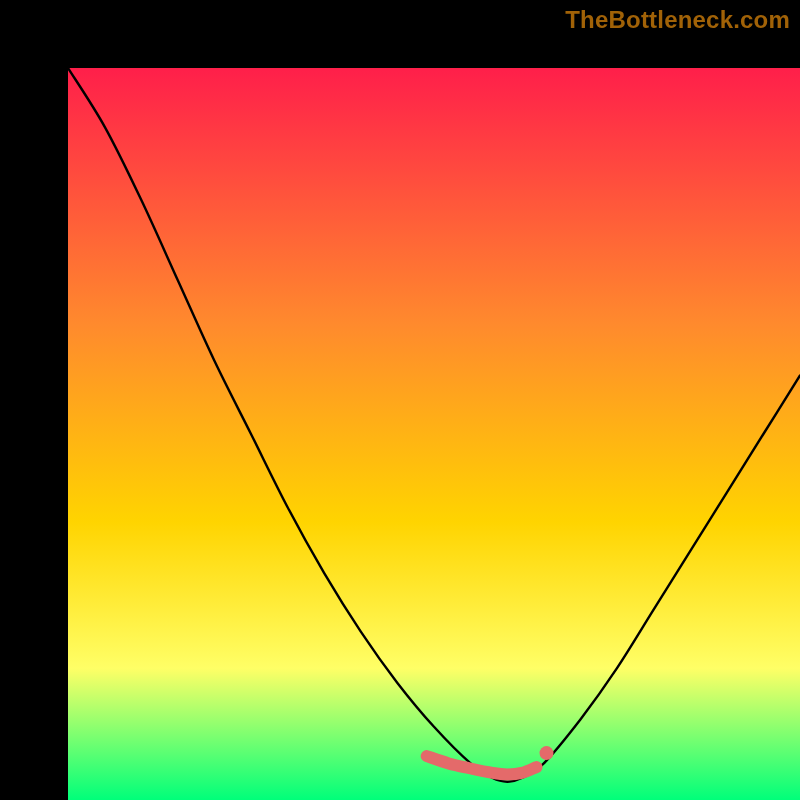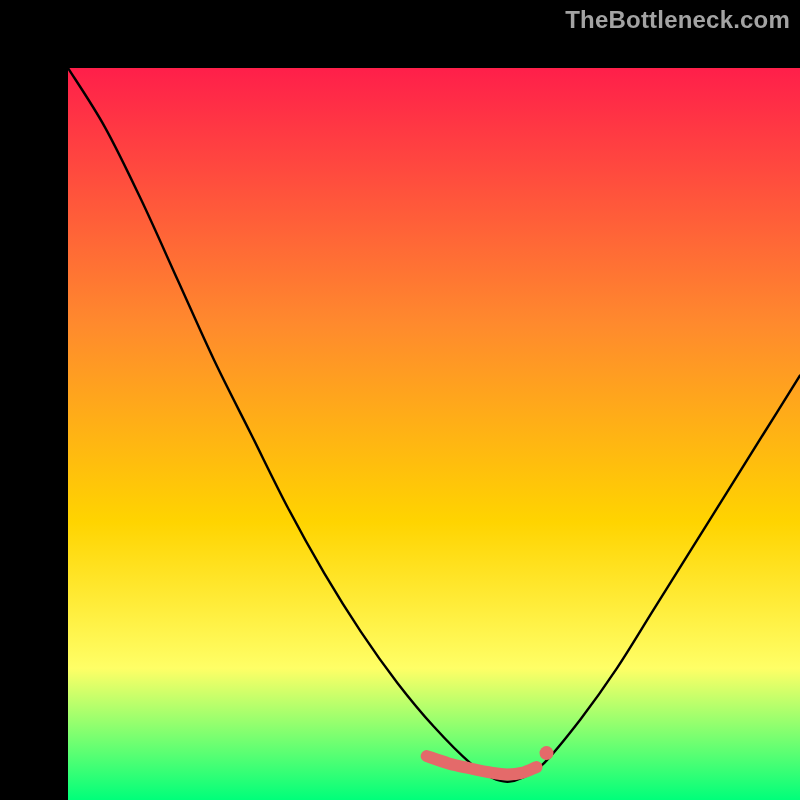--- a/index.html
+++ b/index.html
@@ -30,21 +30,21 @@
     width: 732px;
     height: 732px;
   }
   .watermark {
     position: absolute;
     top: 6px;
     right: 10px;
     font-family: Arial, Helvetica, sans-serif;
     font-size: 24px;
     font-weight: 600;
-    color: #a3a3a3;
+    color: #a16207;
     letter-spacing: 0.2px;
     user-select: none;
   }
 </style>
 </head>
 <body>
 
 <div class="frame">
   <div class="plot-area">
     <svg viewBox="0 0 732 732" preserveAspectRatio="none">

